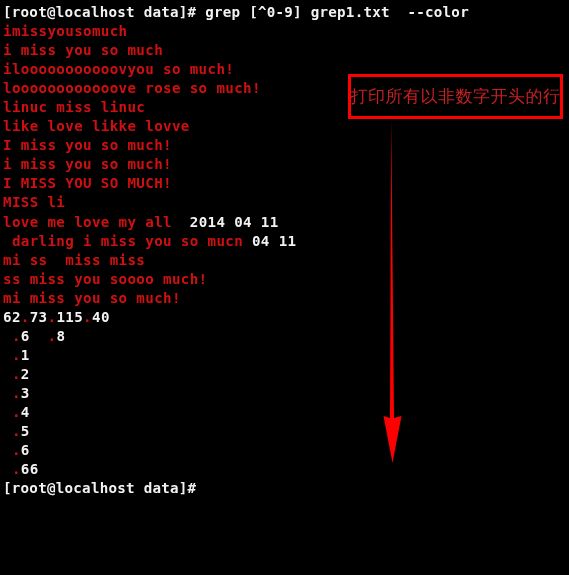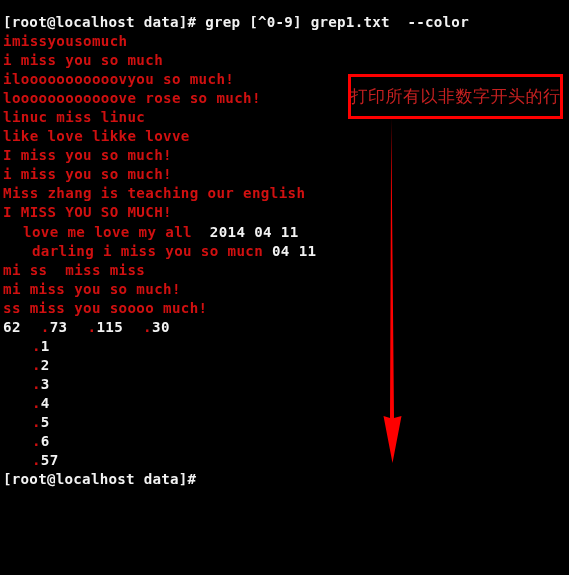--- a/index.html
+++ b/index.html
@@ -12,40 +12,40 @@
     position: relative;
     width: 569px;
     height: 575px;
     background: #000000;
     overflow: hidden;
     font-family: "DejaVu Sans Mono", "Liberation Mono", monospace;
   }
   #terminal {
     position: absolute;
     left: 0;
-    top: 10px;
+    top: 0;
     width: 569px;
     padding: 3px 16px 0 3px;
     box-sizing: border-box;
   }
   .line {
     height: 19.05px;
     line-height: 19.05px;
     font-size: 14.2px;
     font-weight: bold;
     letter-spacing: 0.35px;
     white-space: pre;
     color: #d01010;
   }
   .line.prompt {
     color: #f2f2f2;
     letter-spacing: 0.25px;
   }
   .wht { color: #f2f2f2; }
-  .red { color: #d01010; margin-left: 20px; }
+  .red { color: #d01010; }
 
   
   #annotation-box {
     position: absolute;
     left: 348px;
     top: 74px;
     width: 215px;
     height: 45px;
     box-sizing: border-box;
     border: 3px solid #fe0000;
@@ -78,35 +78,36 @@
     <div class="line prompt">[root@localhost data]# grep [^0-9] grep1.txt  --color</div>
     <div id="output-lines">
         <div class="line">imissyousomuch</div>
         <div class="line">i miss you so much</div>
         <div class="line">ilooooooooooovyou so much!</div>
         <div class="line">loooooooooooove rose so much!</div>
         <div class="line">linuc miss linuc</div>
         <div class="line">like love likke lovve</div>
         <div class="line">I miss you so much!</div>
         <div class="line">i miss you so much!</div>
-        <div class="line">Miss zhang is teaching our english</div>
         <div class="line">I MISS YOU SO MUCH!</div>
+        <div class="line">MISS li</div>
         <div class="line"><span class="red">love me love my all  </span><span class="wht">2014 04 11</span></div>
         <div class="line"><span class="red"> darling i miss you so mucn </span><span class="wht">04 11</span></div>
         <div class="line">mi ss  miss miss</div>
+        <div class="line">ss miss you soooo much!</div>
         <div class="line">mi miss you so much!</div>
-        <div class="line">ss miss you soooo much!</div>
-        <div class="line"><span class="wht">62</span><span class="red">.</span><span class="wht">73</span><span class="red">.</span><span class="wht">115</span><span class="red">.</span><span class="wht">30</span></div>
+        <div class="line"><span class="wht">62</span><span class="red">.</span><span class="wht">73</span><span class="red">.</span><span class="wht">115</span><span class="red">.</span><span class="wht">40</span></div>
+        <div class="line"><span class="red"> .</span><span class="wht">6</span><span class="red">  .</span><span class="wht">8</span></div>
         <div class="line"><span class="red"> .</span><span class="wht">1</span></div>
         <div class="line"><span class="red"> .</span><span class="wht">2</span></div>
         <div class="line"><span class="red"> .</span><span class="wht">3</span></div>
         <div class="line"><span class="red"> .</span><span class="wht">4</span></div>
         <div class="line"><span class="red"> .</span><span class="wht">5</span></div>
         <div class="line"><span class="red"> .</span><span class="wht">6</span></div>
-        <div class="line"><span class="red"> .</span><span class="wht">57</span></div>
+        <div class="line"><span class="red"> .</span><span class="wht">66</span></div>
       </div>
     <div class="line prompt">[root@localhost data]#</div>
   </div>
 
   <div id="annotation-box">
     <span id="annotation-text">打印所有以非数字开头的行</span>
   </div>
 
   <svg id="annotation-arrow" viewBox="0 0 48 345" preserveAspectRatio="none" aria-hidden="true">
     <polygon points="23.2,0 26.0,300 33.5,298 24.5,345 15.5,298 22.0,300" fill="#fe0000"></polygon>

